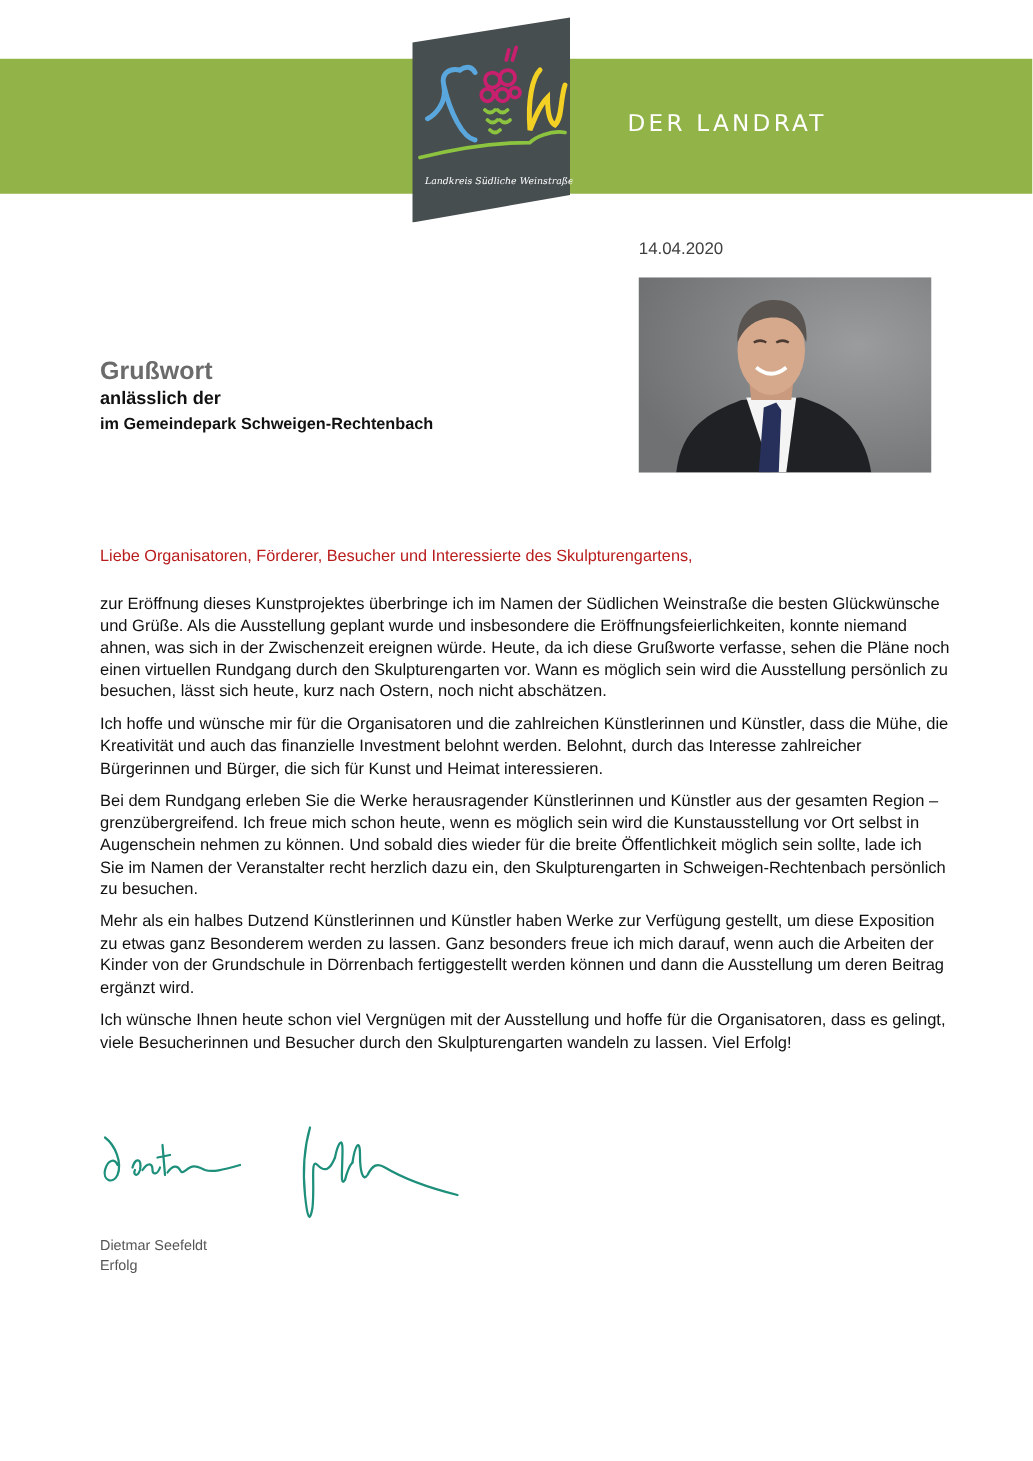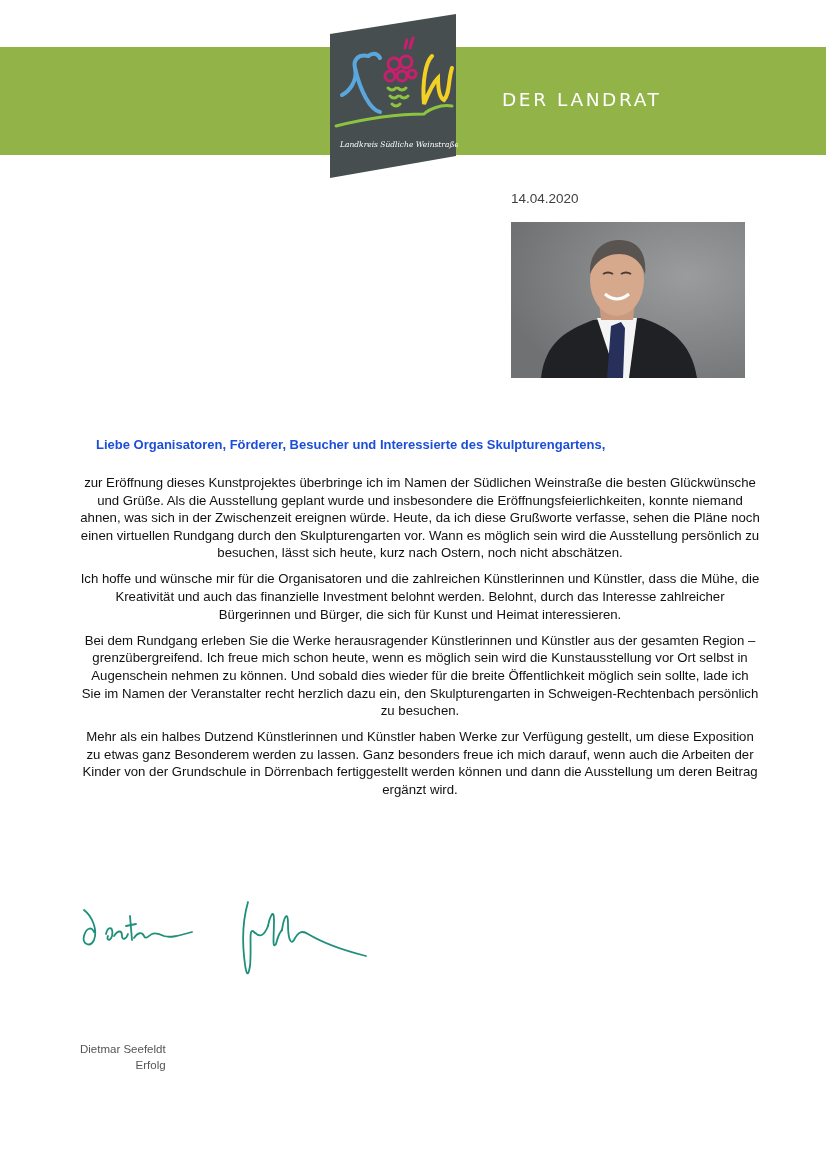--- a/index.html
+++ b/index.html
@@ -15,27 +15,27 @@
     .date { position: absolute; left: 511px; top: 191px; font-size: 13.5px; color: #404040; }
 
     .photo { position: absolute; left: 511px; top: 222px; width: 234px; height: 156px; overflow: hidden; background: #7d7f80; }
 
     .heading { position: absolute; left: 80px; top: 284px; }
     .heading .t1 { font-size: 20px; font-weight: bold; color: #6b6b6b; line-height: 26px; }
     .heading .t2 { font-size: 14.5px; font-weight: bold; color: #111; line-height: 19px; }
     .heading .t3 { font-size: 14.5px; font-weight: bold; color: #111; line-height: 19px; }
     .heading .t4 { font-size: 13px; font-weight: bold; color: #111; line-height: 19px; }
 
-    .salutation { position: absolute; left: 96px; top: 437px; font-size: 13px; font-weight: bold; color: #1d4ed8; }
+    .salutation { position: absolute; left: 80px; top: 437px; font-size: 13px; font-weight: normal; color: #b91c1c; }
 
-    .body { position: absolute; left: 80px; top: 474px; width: 680px; font-size: 13.2px; line-height: 17.6px; color: #111; text-align: center; }
+    .body { position: absolute; left: 80px; top: 474px; width: 680px; font-size: 13.2px; line-height: 17.6px; color: #111; }
     .body p { margin: 0 0 8.5px 0; }
 
     .signature { position: absolute; left: 78px; top: 896px; width: 300px; height: 90px; }
-    .signer { position: absolute; left: 80px; top: 1041px; font-size: 11.5px; line-height: 16px; color: #555; text-align: right; }
+    .signer { position: absolute; left: 80px; top: 989px; font-size: 11.5px; line-height: 16px; color: #555; }
   </style>
 </head>
 <body>
 
 <div class="banner"></div>
 <div class="banner-title">DER LANDRAT</div>
 
 <div class="logo">
   <svg width="130" height="178" viewBox="0 0 130 178">
     <polygon points="2,34 128,14 128,156 2,178" fill="#474e4f"></polygon>
@@ -84,29 +84,33 @@
 
     <path d="M79,52 C78,30 92,18 108,18 C126,18 136,30 134,52 C130,40 122,32 108,32 C94,32 84,40 79,52 Z" fill="#5a5450"></path>
 
     <path d="M94,72 Q106,82 118,72" stroke="#ffffff" stroke-width="3" fill="none"></path>
 
     <path d="M92,52 q5,-3 10,0 M110,52 q5,-3 10,0" stroke="#4a3a32" stroke-width="2" fill="none"></path>
   </svg>
 </div>
 
 <div class="heading">
+  <div class="t1">Grußwort</div>
+  <div class="t2">anlässlich der</div>
+  <div class="t4">im Gemeindepark Schweigen-Rechtenbach</div>
 </div>
 
 <div class="salutation">Liebe Organisatoren, Förderer, Besucher und Interessierte des Skulpturengartens,</div>
 
 <div class="body">
   <p>zur Eröffnung dieses Kunstprojektes überbringe ich im Namen der Südlichen Weinstraße die besten Glückwünsche und Grüße. Als die Ausstellung geplant wurde und insbesondere die Eröffnungsfeierlichkeiten, konnte niemand ahnen, was sich in der Zwischenzeit ereignen würde. Heute, da ich diese Grußworte verfasse, sehen die Pläne noch einen virtuellen Rundgang durch den Skulpturengarten vor. Wann es möglich sein wird die Ausstellung persönlich zu besuchen, lässt sich heute, kurz nach Ostern, noch nicht abschätzen.</p>
   <p>Ich hoffe und wünsche mir für die Organisatoren und die zahlreichen Künstlerinnen und Künstler, dass die Mühe, die Kreativität und auch das finanzielle Investment belohnt werden. Belohnt, durch das Interesse zahlreicher Bürgerinnen und Bürger, die sich für Kunst und Heimat interessieren.</p>
   <p>Bei dem Rundgang erleben Sie die Werke herausragender Künstlerinnen und Künstler aus der gesamten Region – grenzübergreifend. Ich freue mich schon heute, wenn es möglich sein wird die Kunstausstellung vor Ort selbst in Augenschein nehmen zu können. Und sobald dies wieder für die breite Öffentlichkeit möglich sein sollte, lade ich Sie im Namen der Veranstalter recht herzlich dazu ein, den Skulpturengarten in Schweigen-Rechtenbach persönlich zu besuchen.</p>
   <p>Mehr als ein halbes Dutzend Künstlerinnen und Künstler haben Werke zur Verfügung gestellt, um diese Exposition zu etwas ganz Besonderem werden zu lassen. Ganz besonders freue ich mich darauf, wenn auch die Arbeiten der Kinder von der Grundschule in Dörrenbach fertiggestellt werden können und dann die Ausstellung um deren Beitrag ergänzt wird.</p>
+  <p>Ich wünsche Ihnen heute schon viel Vergnügen mit der Ausstellung und hoffe für die Organisatoren, dass es gelingt, viele Besucherinnen und Besucher durch den Skulpturengarten wandeln zu lassen. Viel Erfolg!</p>
 </div>
 
 <div class="signature">
   <svg width="300" height="90" viewBox="0 0 300 90">
     <g stroke="#1d8f7a" stroke-width="1.8" fill="none" stroke-linecap="round" stroke-linejoin="round">
 
       <path d="M6,14 C14,20 20,34 16,44 C12,52 4,48 6,40 C8,32 14,30 16,36"></path>
       <path d="M28,38 C30,30 36,30 34,40 C32,46 28,44 30,40 M36,40 C40,34 44,34 44,40 C44,44 48,44 50,38"></path>
       <path d="M52,20 L54,44 M48,30 L58,28"></path>
       <path d="M56,42 C60,36 64,36 66,40 C68,44 70,40 74,38 C78,36 82,38 86,40 C92,42 100,40 114,36"></path>

